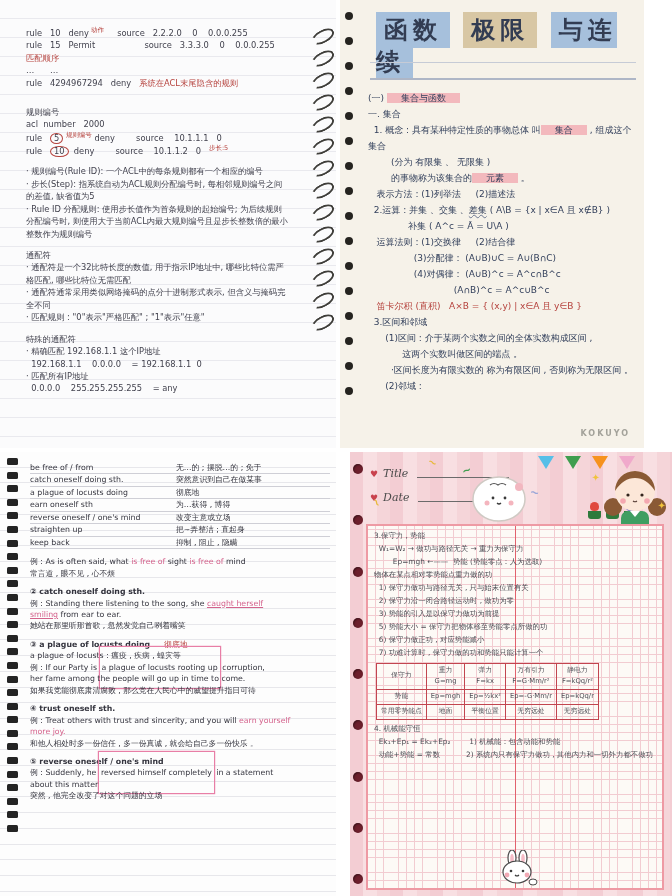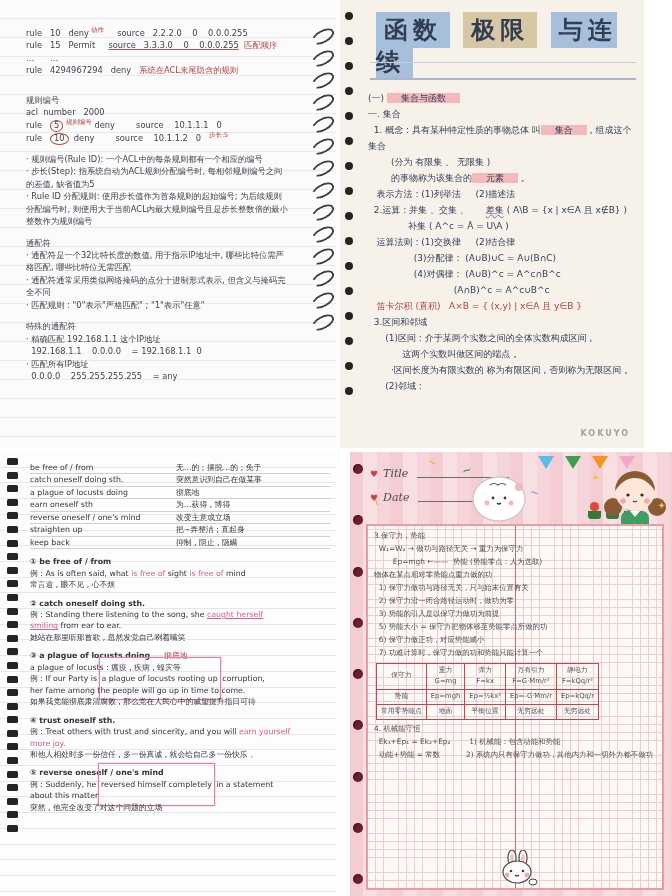--- a/index.html
+++ b/index.html
@@ -4,24 +4,24 @@
 <style>
   html,body{margin:0;padding:0;background:#ffffff;}
   body{width:672px;height:896px;position:relative;overflow:hidden;
        font-family:"DejaVu Sans",sans-serif;}
   .photo{position:absolute;overflow:hidden;}
   .ln{white-space:pre-wrap;}
   
   .k{color:inherit;}
   .r{color:#b5413c;}
   .rs{color:#b5413c;font-size:0.78em;vertical-align:super;}
-  .ru{text-decoration:underline;text-decoration-color:#c05248;}
+  .ru{text-decoration-color:#c05248;margin-left:36px;}
   .circ{display:inline-block;border:1px solid #b5413c;border-radius:50%;padding:0 3px;line-height:1.15;}
   .hlp{background:#f3b9bd;padding:0 14px;}
-  .ku{text-decoration:underline wavy;text-decoration-color:#6b7690;margin-left:17px;}
+  .ku{text-decoration:underline wavy;text-decoration-color:#6b7690;}
   .p{color:#d4628c;}
   .pu{color:#d4628c;text-decoration:underline;text-decoration-color:#d4628c;}
   .box{box-shadow:0 0 0 1.2px #e87ea6;padding:16px 2px;text-align:center;}
   
   .page-acl{left:0;top:0;width:336px;height:448px;
     background:repeating-linear-gradient(to bottom,#fbfbfc 0 18px,#e9e9ee 18px 19px);}
   .acl-body{position:absolute;left:26px;top:26px;right:48px;font-size:8.3px;line-height:1.5;color:#42424e;}
   .acl-h{margin-top:9px;}
   .acl-gap{height:8px;}
   .spiral-r{position:absolute;right:1px;top:30px;display:flex;flex-direction:column;gap:9px;}
@@ -245,21 +245,20 @@
         <span class="vterm">straighten up</span>
         <span class="vdef">把~弄整洁 ; 直起身</span>
       </div>
         <div class="vrow">
         <span class="vterm">keep back</span>
         <span class="vdef">抑制 , 阻止 , 隐瞒</span>
       </div>
       </div>
     <div>
         <div class="vsec">
-        <div class="vhead"><span>① be free of / from</span></div>
         <div>
             <div class="ln"><span><span class="k">例 : As is often said, what </span><span class="p">is free of</span><span class="k"> sight </span><span class="p">is free of</span><span class="k"> mind</span></span></div>
             <div class="ln"><span><span class="k">常言道 , 眼不见 , 心不烦</span></span></div>
           </div>
       </div>
         <div class="vsec">
         <div class="vhead"><span>② catch oneself doing sth.</span></div>
         <div>
             <div class="ln"><span><span class="k">例 : Standing there listening to the song, she </span><span class="pu">caught herself</span></span></div>
             <div class="ln"><span><span class="pu">smiling</span><span class="k"> from ear to ear.</span></span></div>

